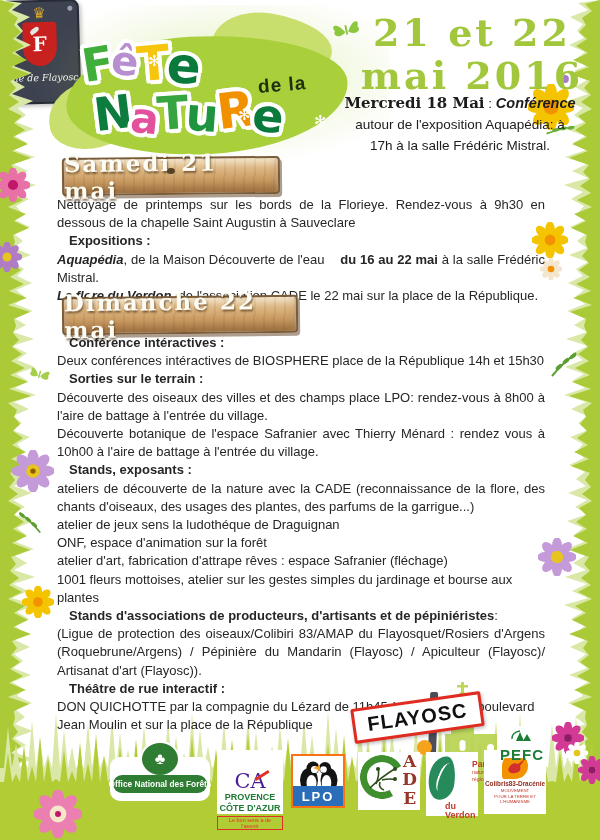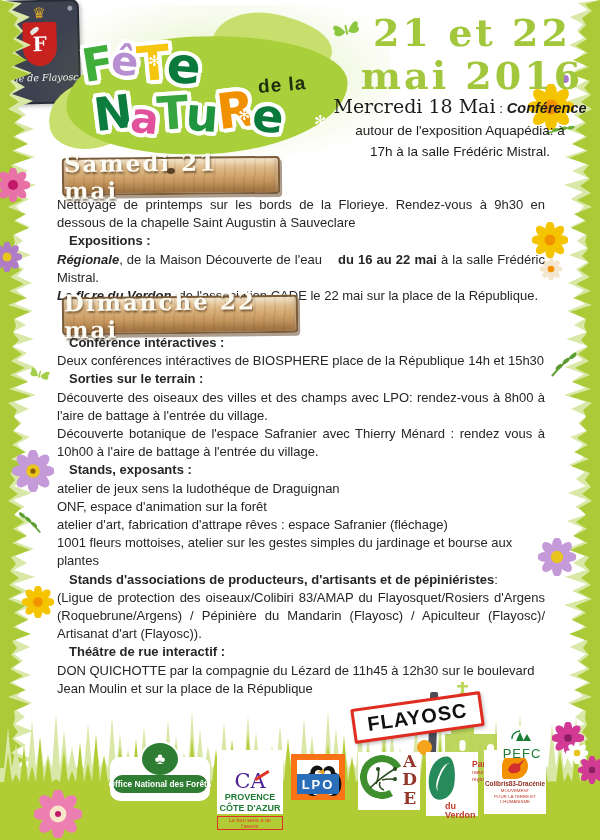--- a/index.html
+++ b/index.html
@@ -39,21 +39,21 @@
   .logo-line2 .logo-letter:nth-child(4){transform:rotate(4deg) translateY(2px);}
   .logo-line2 .logo-letter:nth-child(5){transform:rotate(-7deg) translateY(-2px);font-size:49px;}
   .logo-line2 .logo-letter:nth-child(6){transform:rotate(6deg) translateY(3px);}
   .dela{position:absolute;left:206px;top:62px;font-size:19px;font-weight:bold;color:#20300f;transform:rotate(-5deg);letter-spacing:1px;}
   .spark{position:absolute;color:#fff;font-size:15px;z-index:4;}
 
   
   .date{position:absolute;left:352px;top:12px;width:240px;text-align:center;z-index:3;
         font-family:"DejaVu Serif",serif;font-weight:bold;color:#a2c73c;font-size:38px;line-height:1.12;letter-spacing:3px;}
   .mercredi{position:absolute;left:326px;top:92px;width:268px;text-align:center;z-index:3;font-size:13.5px;line-height:1.55;color:#1c1c1c;}
-  .mercredi .lead{font-family:"DejaVu Serif",serif;font-weight:normal;font-size:19px;}
+  .mercredi .lead{font-family:"DejaVu Serif",serif;font-weight:bold;font-size:15px;}
   .mercredi .conf{font-weight:bold;font-style:italic;font-size:14.5px;}
 
   
   .banner{position:absolute;height:34px;z-index:3;display:flex;align-items:center;justify-content:center;
      background:repeating-linear-gradient(92deg, rgba(101,67,33,.10) 0 2px, rgba(0,0,0,0) 2px 10px),
                 linear-gradient(180deg,#ecd2a6,#d0a269 55%,#b4854e);
      border:2px solid #7a5c39;border-radius:4px;transform:rotate(-.6deg);
      box-shadow:2px 3px 0 rgba(90,60,30,.5), inset 0 -6px 8px rgba(110,70,35,.35), inset 0 4px 6px rgba(255,255,255,.45);}
   .banner span{font-family:"DejaVu Serif",serif;font-weight:bold;color:#fcfcf4;font-size:23px;letter-spacing:2px;
      text-shadow:1px 2px 2px rgba(80,50,20,.65);}
@@ -90,21 +90,21 @@
       border:2px solid #fff;border-radius:50%;display:flex;align-items:center;justify-content:center;color:#fff;font-size:16px;}
   .onf-band{position:absolute;left:3px;right:3px;top:18px;height:18px;background:#2e7d32;border-radius:9px;color:#fff;
       font-size:8.3px;font-weight:bold;display:flex;align-items:center;justify-content:center;white-space:nowrap;}
 
   .logo-ca{left:217px;top:750px;width:66px;height:64px;text-align:center;padding-top:2px;box-sizing:border-box;}
   .ca-mark{position:relative;display:inline-block;font-family:"DejaVu Serif",serif;font-weight:normal;color:#4c1d95;font-size:21px;line-height:1;margin-top:19px;}
   .ca-mark i{position:absolute;right:-4px;top:3px;width:16px;height:3px;background:#e03127;transform:rotate(-32deg);}
   .ca-l{color:#1e7a34;font-weight:bold;font-size:9px;line-height:1.2;}
   .ca-tag{display:inline-block;color:#e03127;font-size:5.5px;border:1px solid #e03127;padding:0 2px;margin-top:2px;}
 
-  .logo-lpo{left:291px;top:754px;width:54px;height:46px;border:6px solid #f97316;box-sizing:border-box;}
+  .logo-lpo{left:291px;top:754px;width:54px;height:54px;border:2px solid #f97316;box-sizing:border-box;}
   .lpo-band{position:absolute;left:0;right:0;bottom:0;height:20px;background:#2a6db8;color:#fff;font-weight:bold;
       font-size:13px;letter-spacing:2px;display:flex;align-items:center;justify-content:center;}
 
   .logo-cade{left:358px;top:752px;width:62px;height:58px;}
   .cade-ring{position:absolute;left:2px;top:3px;width:44px;height:44px;border:7px solid #3f8f2e;border-radius:50%;
       border-right-color:transparent;transform:rotate(15deg);box-sizing:border-box;}
   .cade-branch{position:absolute;left:8px;top:10px;width:36px;height:32px;}
   .cade-ade{position:absolute;right:3px;top:0;display:flex;flex-direction:column;align-items:center;
       font-family:"DejaVu Serif",serif;font-weight:bold;color:#96352a;font-size:17px;line-height:1.08;}
 
@@ -118,21 +118,21 @@
   .parc-t3{left:31px;top:25px;font-size:5.3px;}
   .parc-t4{left:4px;top:50px;font-size:9px;font-weight:bold;}
 
   .logo-coli{left:484px;top:750px;width:62px;height:64px;text-align:center;}
   .coli-blob{position:relative;width:26px;height:26px;background:#f39200;border-radius:50% 50% 50% 12%;margin:3px auto 1px;}
   .coli-blob svg{position:absolute;left:1px;top:2px;}
   .coli-title{font-size:6.4px;font-weight:bold;color:#8f2d20;}
   .coli-sub{font-size:4.4px;color:#c0392b;line-height:1.3;white-space:pre-line;margin-top:1px;}
 
   .logo-pefc{left:497px;top:726px;width:50px;height:32px;border-radius:8px;text-align:center;z-index:6;padding-top:2px;box-sizing:border-box;}
-  .pefc-text{color:#1b7d36;font-weight:normal;font-size:13px;letter-spacing:1px;}
+  .pefc-text{color:#1b7d36;font-weight:bold;font-size:15px;letter-spacing:1px;}
 
   .stamp{position:absolute;left:352px;top:700px;z-index:7;background:#fff;border:3px solid #e02b20;border-radius:2px;
       transform:rotate(-8deg);padding:3px 12px;font-weight:bold;font-size:20px;letter-spacing:1px;color:#101010;
       box-shadow:1px 2px 4px rgba(0,0,0,.25);}
 </style>
 </head>
 <body>
 
 <div class="poster">
 
@@ -285,34 +285,35 @@
     <div>autour de l'exposition Aquapédia: à</div>
     <div>17h à la salle Frédéric Mistral.</div>
   </div>
 
   <div class="banner" id="banner-sam">
     <span>Samedi 21 mai</span>
   </div>
   <div class="section-body" id="body-sam">
       <p class="just"><span>Nettoyage de printemps sur les bords de la Florieye. Rendez-vous  à 9h30 en dessous de la chapelle Saint Augustin à Sauveclare</span></p>
       <p><span class="b">Expositions :</span></p>
-      <p class="just"><span class="bi">Régionale</span><span>, de la Maison Découverte de l'eau </span><span class="b">du 16 au 22 mai</span><span> à la salle Frédéric Mistral.</span></p>
+      <p class="just"><span class="bi">Aquapédia</span><span>, de la Maison Découverte de l'eau </span><span class="b">du 16 au 22 mai</span><span> à la salle Frédéric Mistral.</span></p>
       <p><span class="bi">La flore du Verdon,</span><span> de l'association CADE le 22 mai sur la place de la République.</span></p>
     </div>
 
   <div class="banner" id="banner-dim">
     <span>Dimanche 22 mai</span>
   </div>
   <div class="section-body" id="body-dim">
       <p><span class="b">Conférence intéractives :</span></p>
       <p><span>Deux conférences intéractives de BIOSPHERE place de la République 14h et 15h30</span></p>
       <p><span class="b">Sorties sur le terrain :</span></p>
-      <p class="just"><span>Découverte des oiseaux des villes et des champs avec LPO: rendez-vous à 8h00 à l'aire de battage à l'entrée du village.</span></p>
+      <p class="just"><span>Découverte des oiseaux des villes et des champs place LPO: rendez-vous à 8h00 à l'aire de battage à l'entrée du village.</span></p>
       <p class="just"><span>Découverte botanique de l'espace Safranier avec Thierry Ménard : rendez vous à 10h00 à l'aire de battage à l'entrée du village.</span></p>
       <p><span class="b">Stands, exposants :</span></p>
+      <p class="just"><span>ateliers de découverte de la nature avec la CADE (reconnaissance de la flore, des chants d'oiseaux, des usages des plantes, des parfums de la garrigue...)</span></p>
       <p><span>atelier de jeux sens la ludothéque de Draguignan</span></p>
       <p><span>ONF, espace d'animation sur la forêt</span></p>
       <p><span>atelier d'art, fabrication d'attrape rêves : espace Safranier (fléchage)</span></p>
       <p><span>1001 fleurs mottoises, atelier sur les gestes simples du jardinage et bourse aux plantes</span></p>
       <p><span class="b">Stands d'associations de producteurs, d'artisants et de pépiniéristes</span><span>:</span></p>
       <p class="just"><span>(Ligue de protection des oiseaux/Colibiri 83/AMAP du Flayosquet/Rosiers d'Argens (Roquebrune/Argens) / Pépinière du Mandarin (Flayosc) /  Apiculteur (Flayosc)/ Artisanat  d'art (Flayosc)).</span></p>
       <p><span class="b">Théâtre de rue interactif :</span></p>
       <p><span>DON QUICHOTTE par la compagnie du Lézard de 11h45 à 12h30 sur le boulevard Jean Moulin et sur la place de la République</span></p>
     </div>
 

